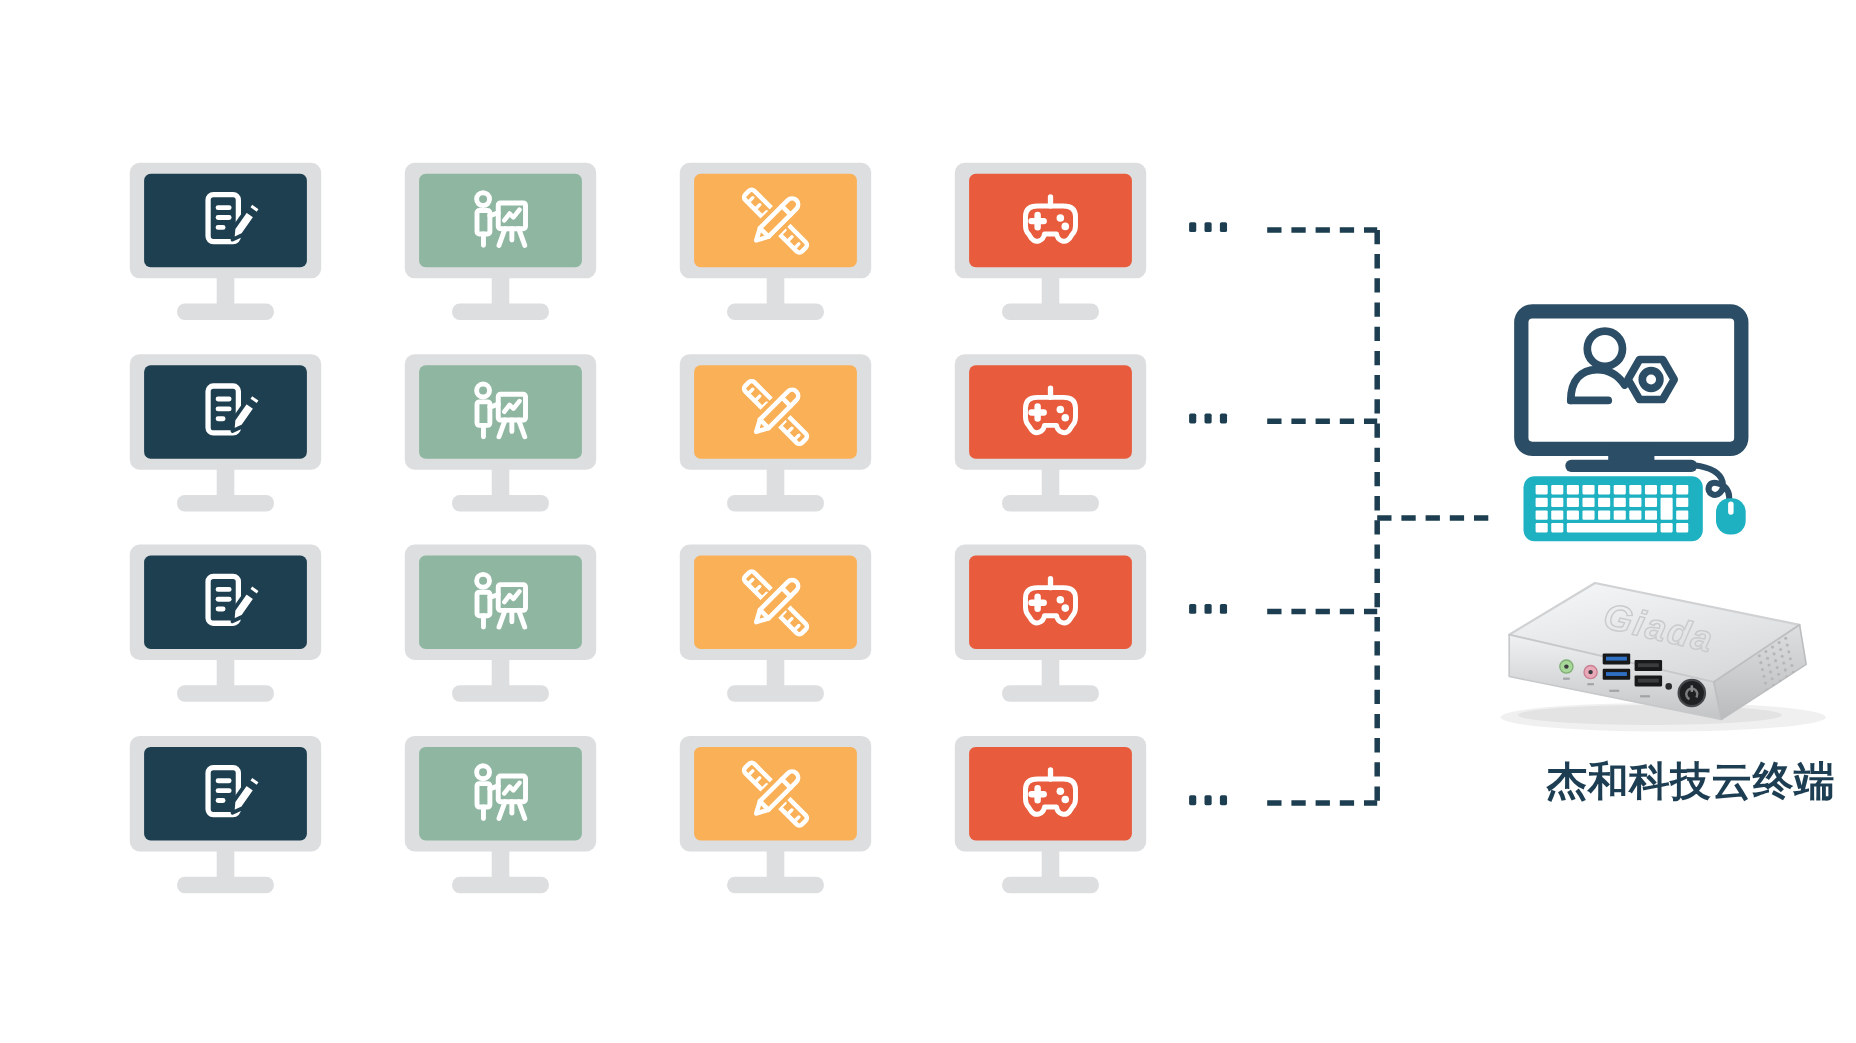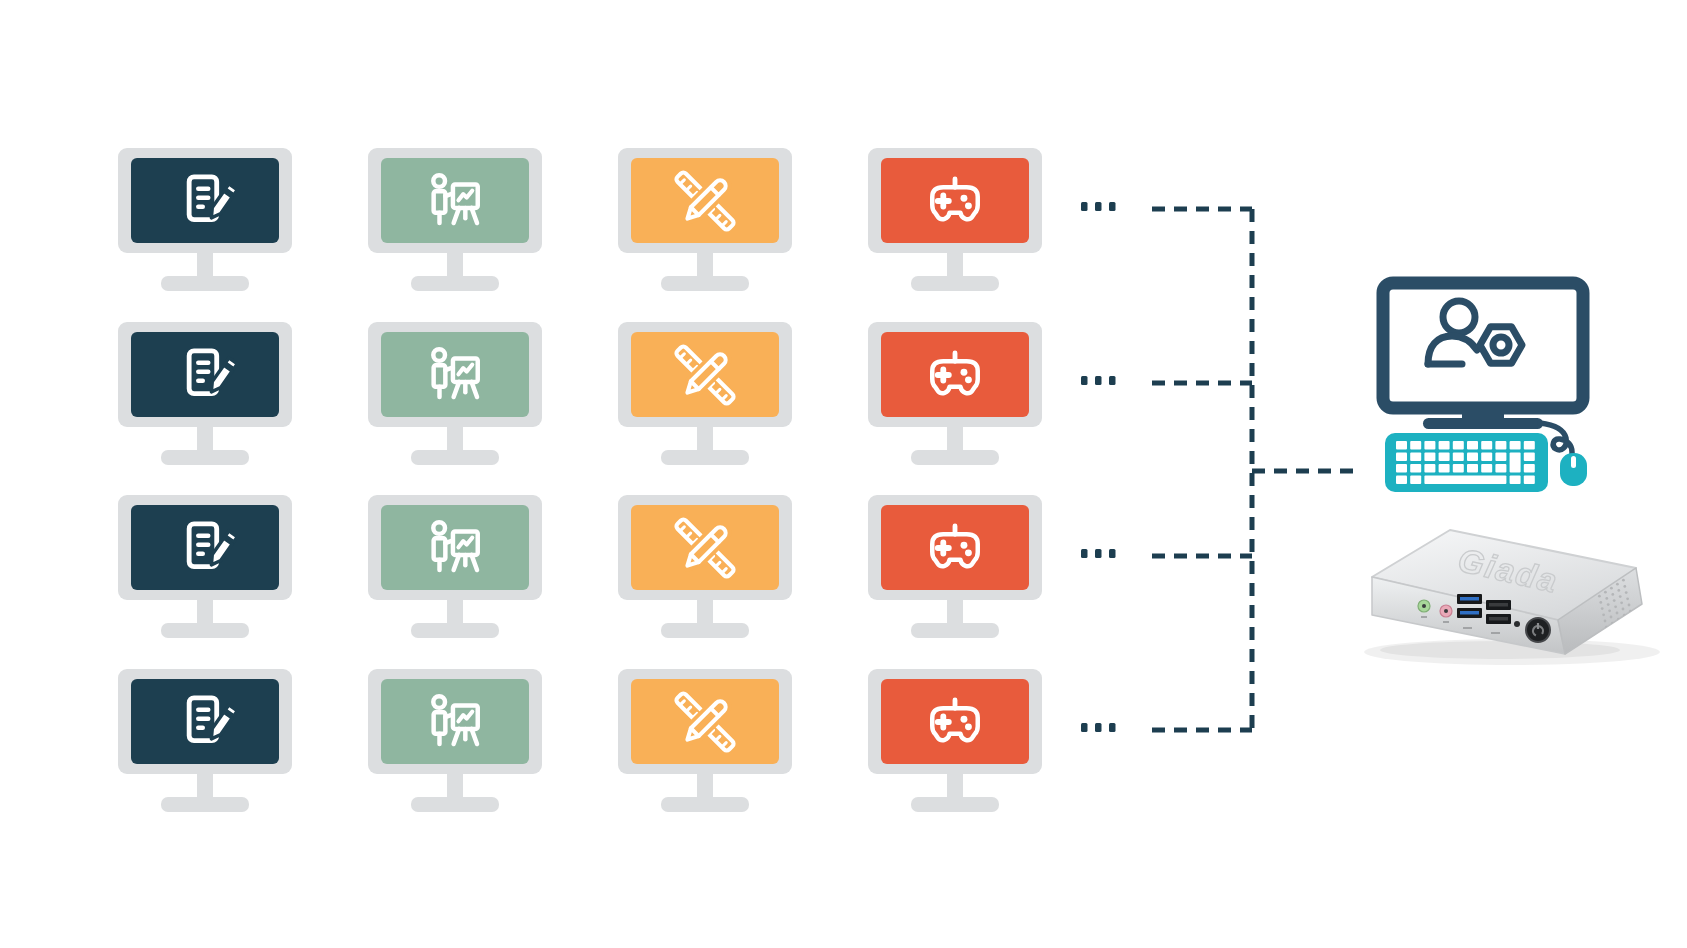--- a/index.html
+++ b/index.html
@@ -426,13 +426,14 @@
           <circle cx="1630.4" cy="611.2" r="1.4"></circle>
           <circle cx="1607.8" cy="633.4" r="1.4"></circle>
           <circle cx="1613.8" cy="629.4" r="1.4"></circle>
           <circle cx="1619.8" cy="625.4" r="1.4"></circle>
           <circle cx="1625.8" cy="621.4" r="1.4"></circle>
           <circle cx="1631.8" cy="617.4" r="1.4"></circle>
         </g>
     </g>
   </svg>
 
+  <div class="terminal-label" style="color: rgb(29, 62, 82);">杰和科技云终端</div>
 </div>
 
 </body></html>

